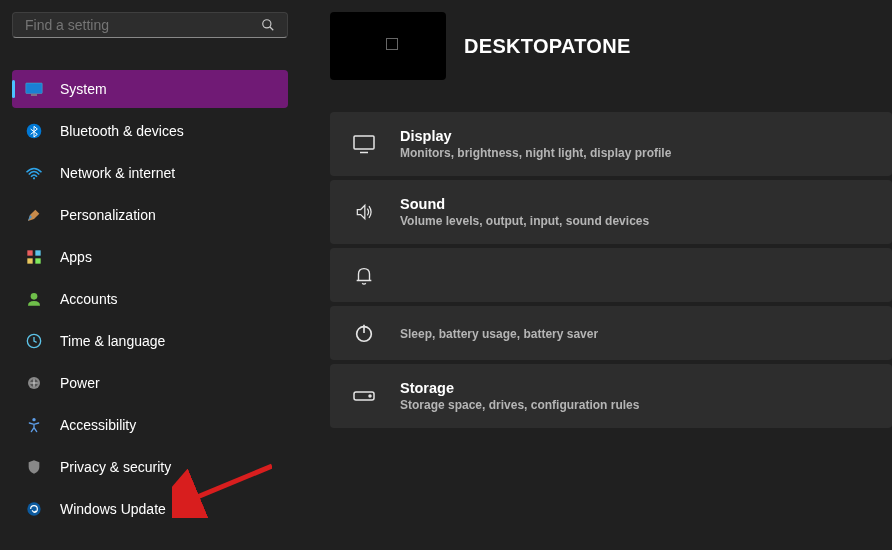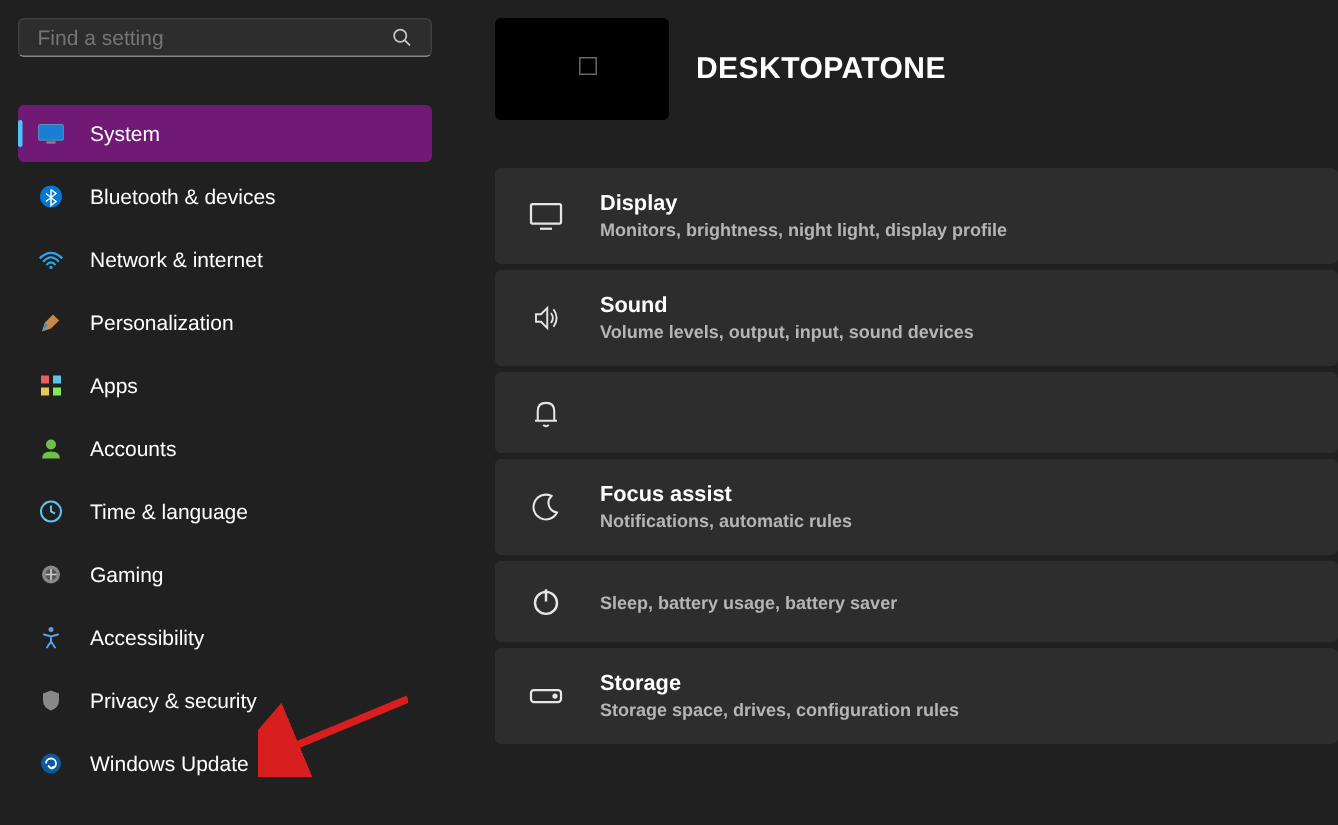--- a/index.html
+++ b/index.html
@@ -115,21 +115,21 @@
     </div>
 
     <div class="nav-item">
       <span class="icon">
         <svg width="18" height="14" viewBox="0 0 24 16">
             <circle cx="12" cy="8" r="8" fill="#888"></circle>
             <circle cx="12" cy="8" r="5" fill="#555"></circle>
             <path d="M12 3 L12 13 M7 8 L17 8" stroke="#ccc" stroke-width="1.5"></path>
           </svg>
       </span>
-      <span class="label">Gaming</span>
+      <span class="label">Power</span>
     </div>
 
     <div class="nav-item">
       <span class="icon">
         <svg width="16" height="16" viewBox="0 0 24 24">
             <circle cx="12" cy="4" r="2.5" fill="#5d9de8"></circle>
             <path d="M5 9 L12 11 L19 9 M12 11 L12 16 M12 16 L8 22 M12 16 L16 22" stroke="#5d9de8" stroke-width="2" fill="none" stroke-linecap="round"></path>
           </svg>
       </span>
       <span class="label">Accessibility</span>
@@ -190,31 +190,20 @@
   </div>
 
   <div class="card">
     <span class="card-icon">
       <svg width="22" height="22" viewBox="0 0 24 24" stroke="#e5e5e5" fill="none" stroke-width="1.5">
           <path d="M6 18 L6 11 Q6 5 12 5 Q18 5 18 11 L18 18 L4 18 L20 18 M10 21 Q12 23 14 21"></path>
         </svg>
     </span>
   </div>
 
-  <div class="card">
-    <span class="card-icon">
-      <svg width="22" height="22" viewBox="0 0 24 24" stroke="#e5e5e5" fill="none" stroke-width="1.5">
-          <path d="M16 4 A9 9 0 1 0 20 16 A7 7 0 0 1 16 4 Z"></path>
-        </svg>
-    </span>
-    <div class="card-body">
-      <div class="card-title">Focus assist</div>
-      <div class="card-sub">Notifications, automatic rules</div>
-    </div>
-  </div>
 
   <div class="card">
     <span class="card-icon">
       <svg width="22" height="22" viewBox="0 0 24 24" stroke="#e5e5e5" fill="none" stroke-width="1.8">
           <circle cx="12" cy="13" r="8"></circle>
           <line x1="12" y1="3" x2="12" y2="12"></line>
         </svg>
     </span>
     <div class="card-body">
       <div class="card-sub">Sleep, battery usage, battery saver</div>

